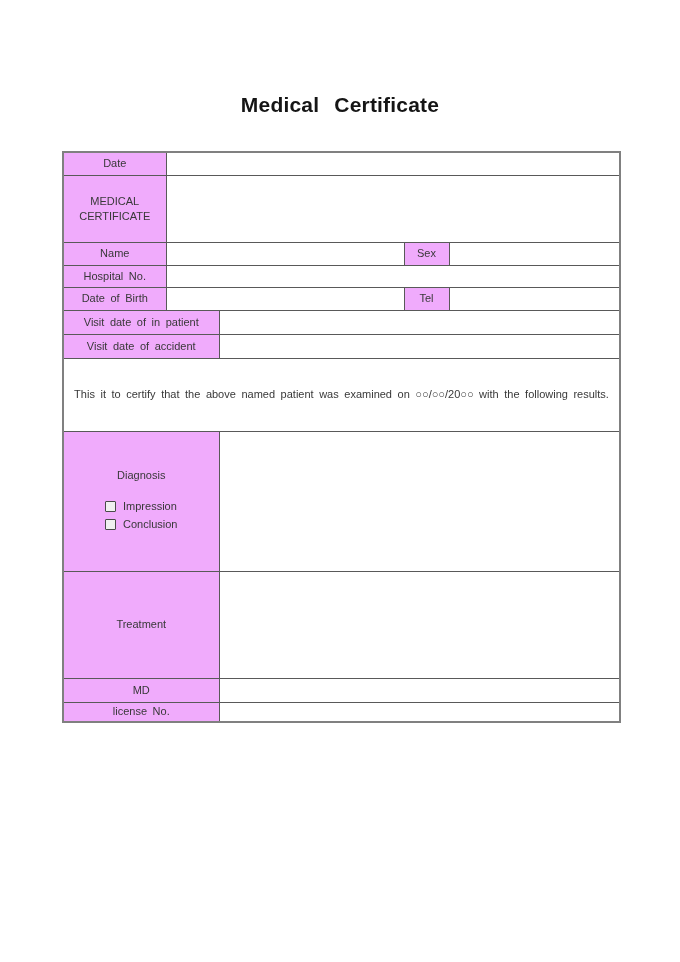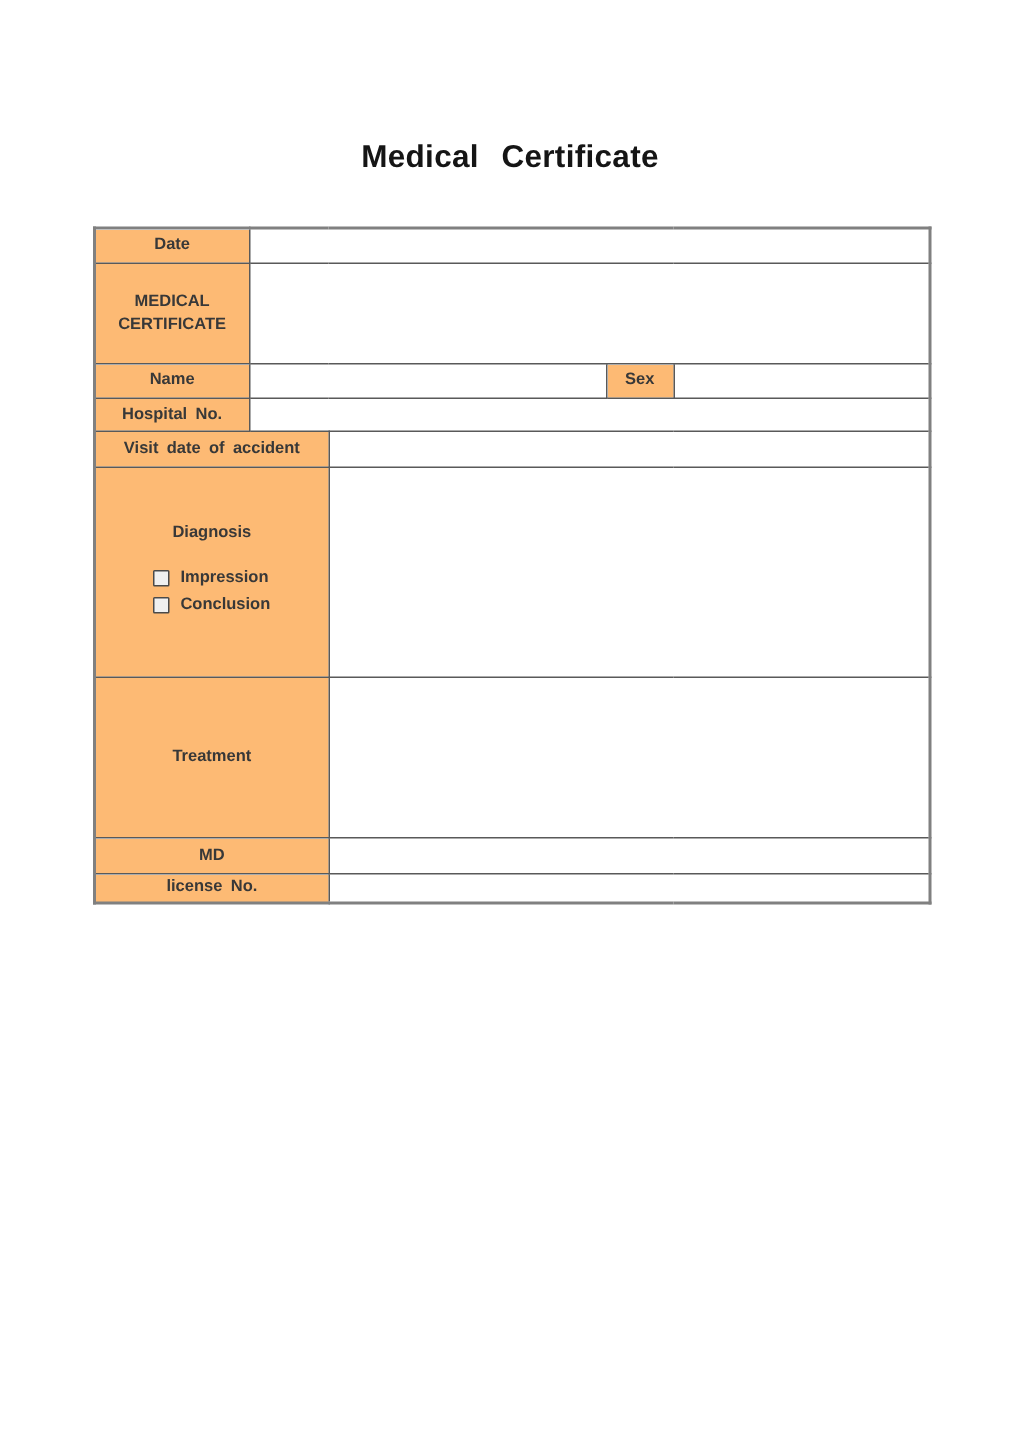--- a/index.html
+++ b/index.html
@@ -17,21 +17,21 @@
     border-collapse:collapse; table-layout:fixed;
     border:2px solid #808080;
   }
   table.cert td {
     border:1px solid #595959;
     font-size:11px; line-height:15px;
     text-align:center; vertical-align:middle;
     padding:0 4px; word-spacing:2.5px; color:#383838;
     overflow:hidden;
   }
-  td.lbl { background:#fdba74;font-weight:bold; }
+  td.lbl { background:#f0abfc; }
   td.val { background:#ffffff; }
   td.mc-lbl { line-height:19px; padding:0 10px; }
   td.certify {
     font-size:11.5px; line-height:17px; padding:10px 30px;
     background:#ffffff;
   }
   td.diag-cell { vertical-align:top; padding-top:32px; }
   .diag-title { font-size:11px; }
   .diag-opts { display:inline-block; text-align:left; margin-top:13px; }
   .opt { display:flex; align-items:center; margin:2px 0; height:16px; }
@@ -70,28 +70,41 @@
     <td class="val" colspan="2"></td>
     <td class="lbl">Sex</td>
     <td class="val"></td>
   </tr>
 
   <tr style="height:22px">
     <td class="lbl">Hospital No.</td>
     <td class="val" colspan="4"></td>
   </tr>
 
+  <tr style="height:23px">
+    <td class="lbl">Date of Birth</td>
+    <td class="val" colspan="2"></td>
+    <td class="lbl">Tel</td>
+    <td class="val"></td>
+  </tr>
 
 
+  <tr style="height:24px">
+    <td class="lbl" colspan="2">Visit date of in patient</td>
+    <td class="val" colspan="3"></td>
+  </tr>
 
   <tr style="height:24px">
     <td class="lbl" colspan="2">Visit date of accident</td>
     <td class="val" colspan="3"></td>
   </tr>
 
+  <tr style="height:73px">
+    <td class="certify" colspan="5">This it to certify that the above named patient was examined on ○○/○○/20○○ with the following results.</td>
+  </tr>
 
   <tr style="height:140px">
     <td class="lbl diag-cell" colspan="2">
       <div class="diag-title">Diagnosis</div>
       <div class="diag-opts">
         <div class="opt">
           <span class="chk"></span>
           <span>Impression</span>
         </div>
         <div class="opt">

